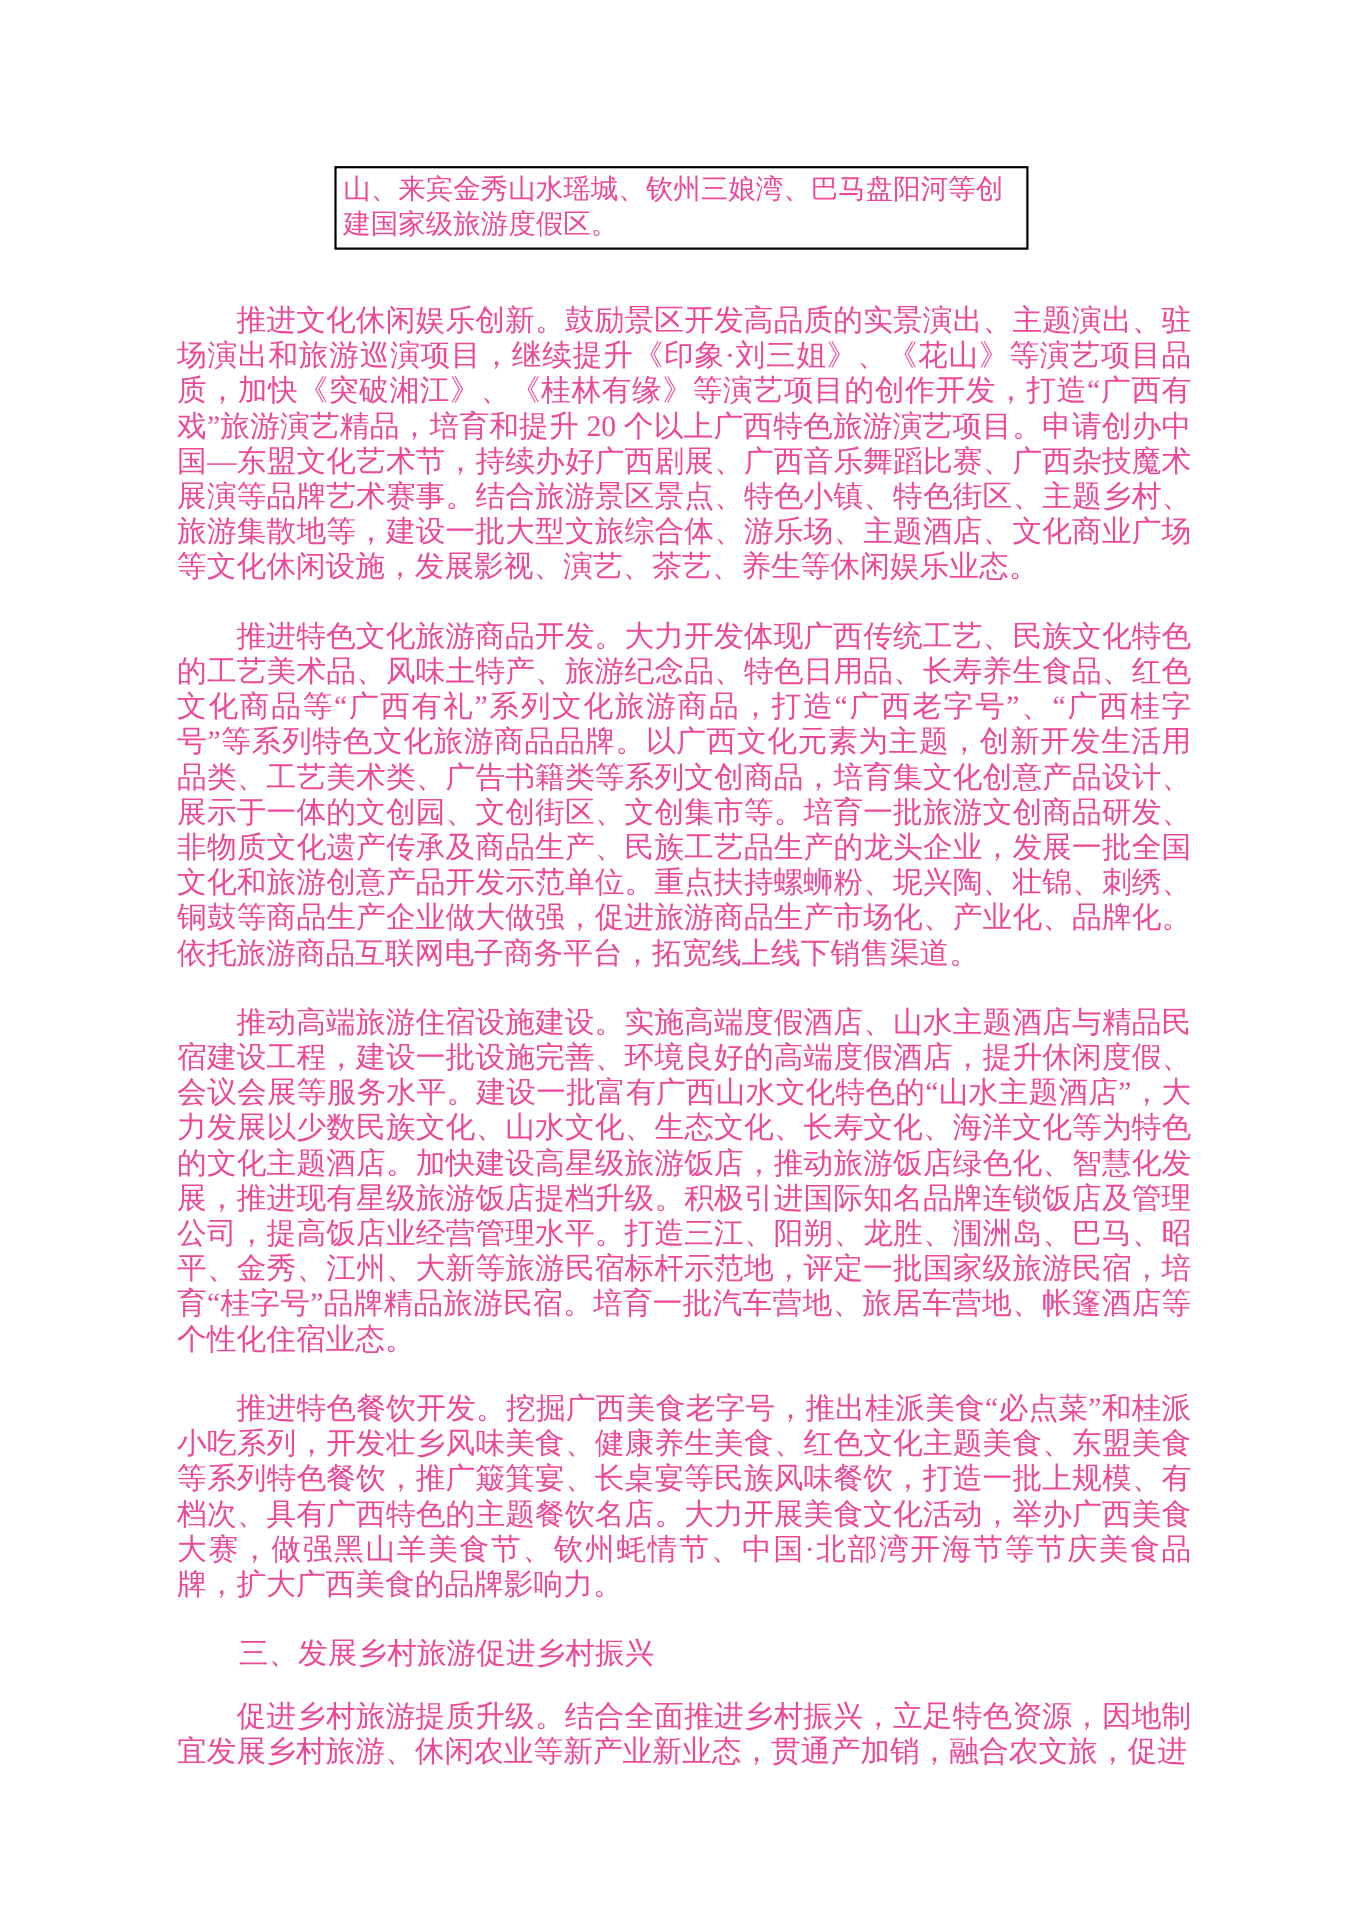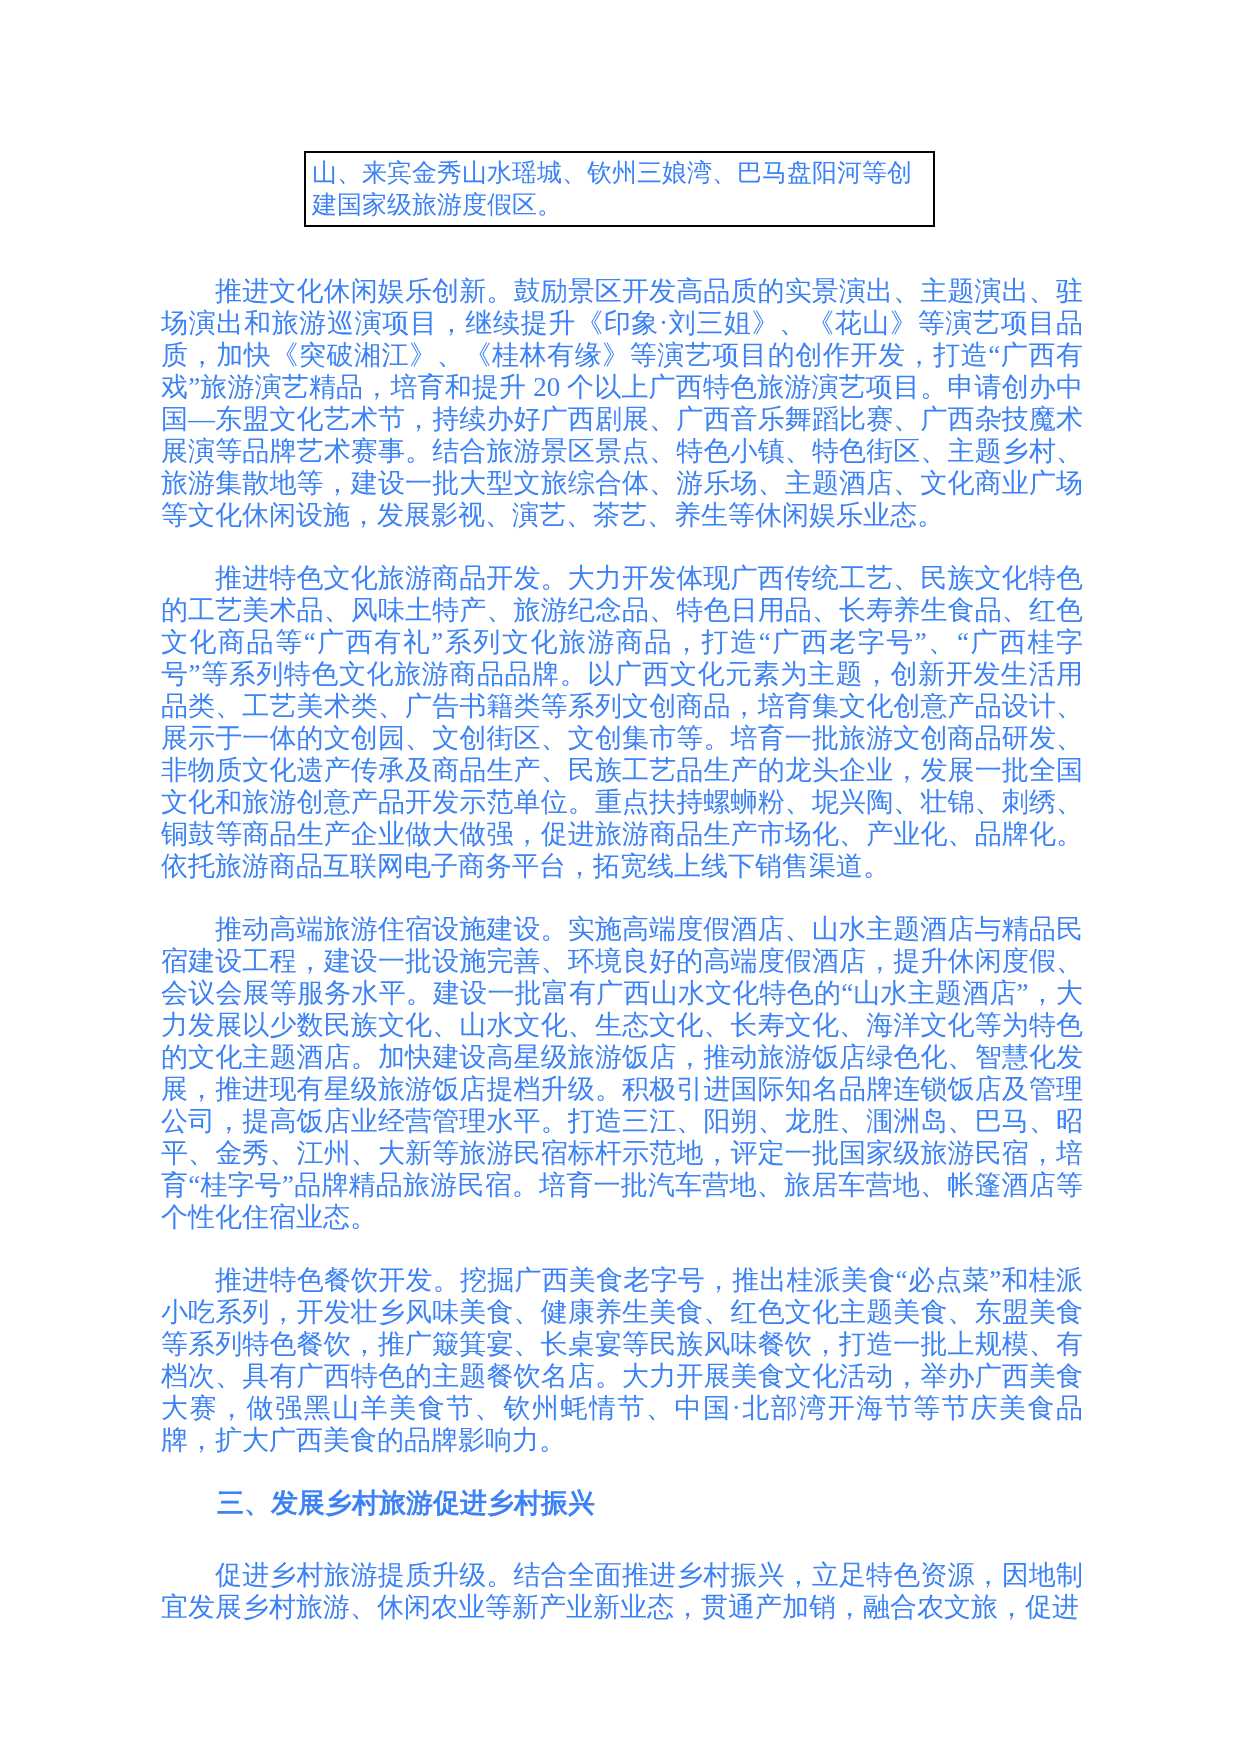--- a/index.html
+++ b/index.html
@@ -5,21 +5,21 @@
   html, body {
     margin: 0;
     padding: 0;
     background: #ffffff;
   }
   .page {
     position: relative;
     width: 1241px;
     height: 1755px;
     background: #ffffff;
-    color: #3b82f6;
+    color: #ec4899;
     font-family: "Liberation Serif", serif;
     overflow: hidden;
   }
   .callout-box {
     position: absolute;
     left: 304px;
     top: 151px;
     width: 631px;
     min-height: 75px;
     box-sizing: border-box;
@@ -40,22 +40,22 @@
   }
   .para {
     margin: 0 0 31px 0;
     text-indent: 54px;
   }
   .para:last-child {
     margin-bottom: 12px;
   }
   .section-heading {
     font-size: 27px;
-    font-weight: 700;
-    margin: 0 0 40px 0;
+    font-weight: 400;
+    margin: 0 0 25px 0;
     text-indent: 56px;
     text-align: left;
     line-height: 32px;
   }
 </style>
 </head>
 <body>
 
 <div class="page">
 

